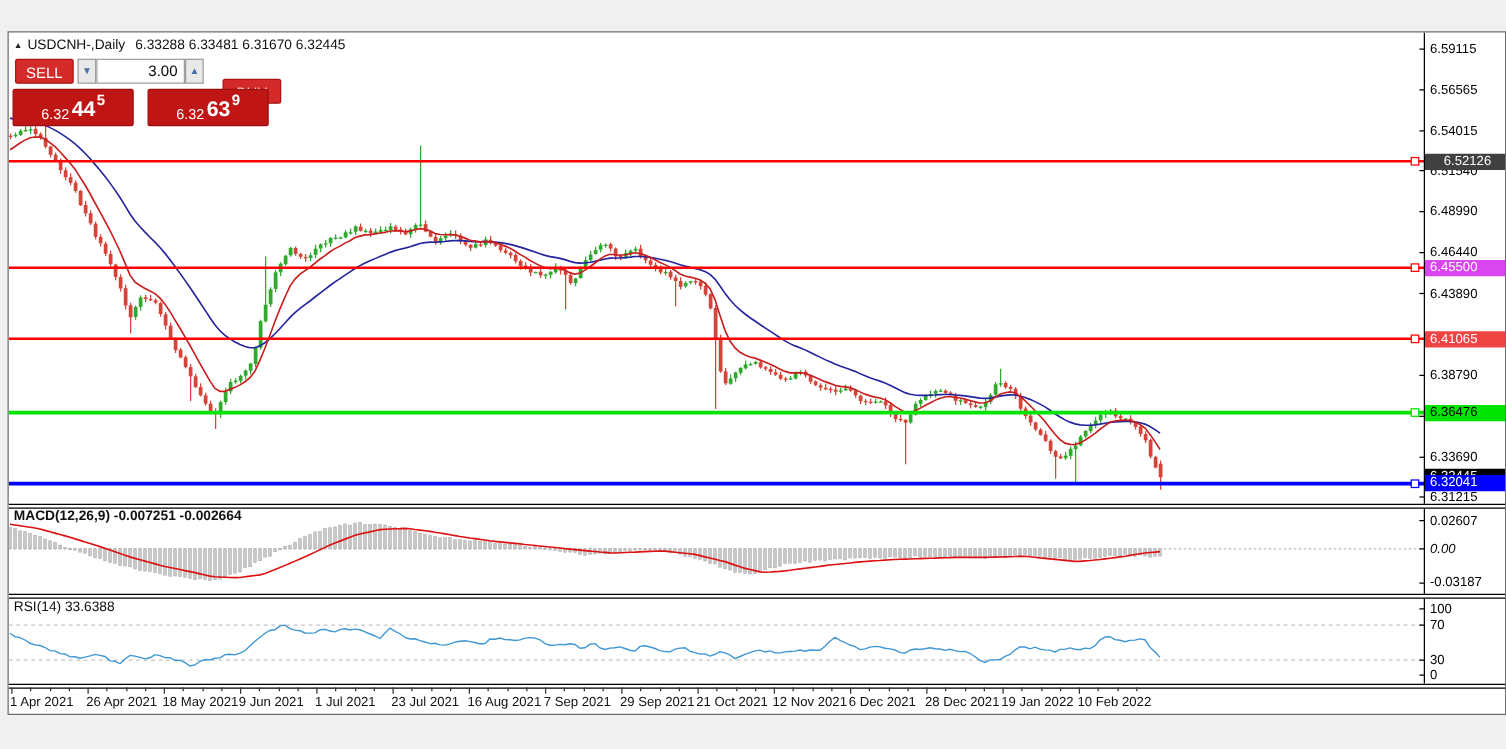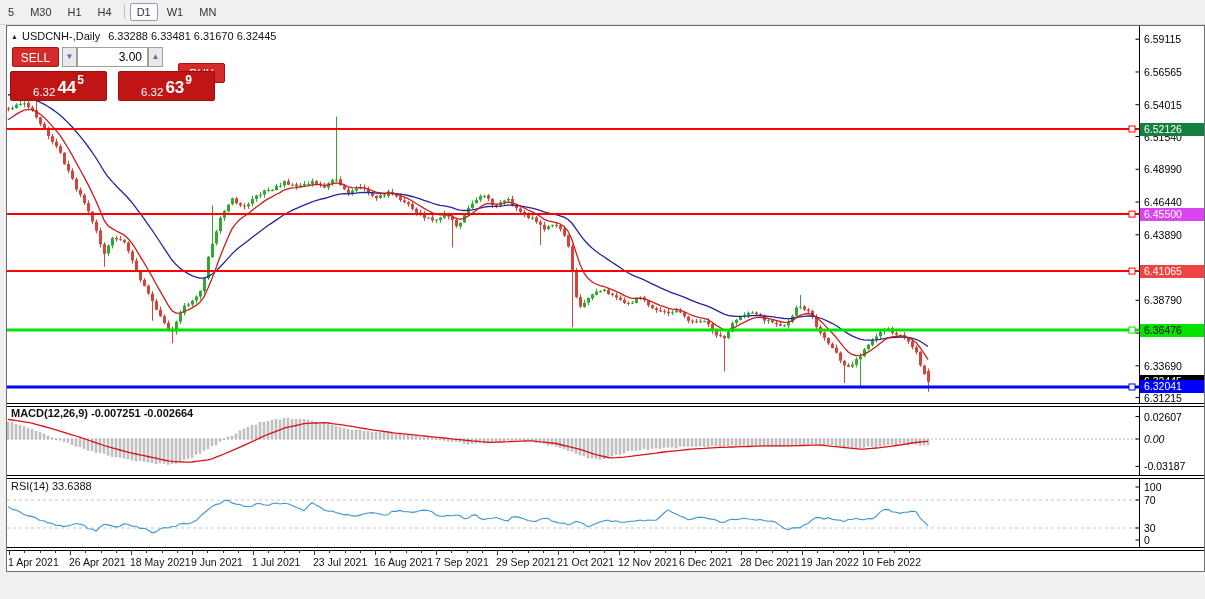--- a/index.html
+++ b/index.html
@@ -36,21 +36,20 @@
   .tab{display:inline-block;padding:5px 10px 4px;font-size:11.5px;color:#222;cursor:pointer;}
   .tab-sep{color:#aaa;font-size:11px;}
   .tab-arrows{position:absolute;right:8px;top:8px;font-size:9px;color:#555;}
   .tab-arrows span{margin-left:8px;cursor:pointer;}
 </style>
 </head>
 <body>
 
 <div id="app">
 
-  <div class="toolbar" id="tf-bar"><div class="tf">5</div><div class="tf">M30</div><div class="tf">H1</div><div class="tf">H4</div><div class="tf-sep"></div><div class="tf active">D1</div><div class="tf">W1</div><div class="tf">MN</div></div>
 
   <div class="window">
     <svg id="cv" width="1197" height="545">
         <line x1="1.5" y1="80.83864143998441" x2="1.5" y2="85.35441629922275" stroke="#d4443a" stroke-width="1"></line>
         <rect x="0" y="82.5476023761712" width="3" height="1" fill="#d4443a"></rect>
         <line x1="5.5" y1="79.98481832017563" x2="5.5" y2="84.20432507435092" stroke="#2faa2f" stroke-width="1"></line>
         <rect x="4" y="81.88788684188782" width="3" height="1" fill="#2faa2f"></rect>
         <line x1="9.5" y1="77.10007855943786" x2="9.5" y2="82.80911725294774" stroke="#2faa2f" stroke-width="1"></line>
         <rect x="8" y="78.65806156501795" width="3" height="3.289627263251731" fill="#2faa2f"></rect>
         <line x1="13.5" y1="74.78665174426867" x2="13.5" y2="79.68642621631253" stroke="#2faa2f" stroke-width="1"></line>
@@ -825,21 +824,21 @@
         <div class="axis-label" style="top: 333.81px;">6.33690</div>
         <div class="axis-label" style="top: 365.602px;">6.31215</div>
         <div class="axis-label" style="top: 384.58px;">0.02607</div>
         <div class="axis-label" style="top: 407px; font-style: italic;">0.00</div>
         <div class="axis-label" style="top: 434.408px;">-0.03187</div>
         <div class="axis-label" style="top: 455px;">100</div>
         <div class="axis-label" style="top: 468px;">70</div>
         <div class="axis-label" style="top: 496px;">30</div>
         <div class="axis-label" style="top: 508px;">0</div>
         <div class="tag" style="top: 349.302px; background: rgb(0, 0, 0); color: rgb(255, 255, 255);">6.32445</div>
-        <div class="tag" style="top: 96.5px; background: #15803d; color: rgb(255, 255, 255);">6.52126</div>
+        <div class="tag" style="top: 96.5px; background: #404040; color: rgb(255, 255, 255); text-align: center;">6.52126</div>
         <div class="tag" style="top: 181.611px; background: #d946ef; color: rgb(255, 255, 255);">6.45500</div>
         <div class="tag" style="top: 238.579px; background: #ef4444; color: rgb(255, 255, 255);">6.41065</div>
         <div class="tag" style="top: 297.524px; background: rgb(0, 228, 0); color: rgb(0, 0, 0);">6.36476</div>
         <div class="tag" style="top: 354.492px; background: rgb(0, 0, 255); color: rgb(255, 255, 255);">6.32041</div>
       </div>
     <div id="dates">
         <div class="date-tick" style="left: 2px; height: 5px;"></div>
         <div class="date-tick" style="left: 17.25px; height: 3px;"></div>
         <div class="date-tick" style="left: 32.5px; height: 3px;"></div>
         <div class="date-tick" style="left: 47.75px; height: 3px;"></div>

